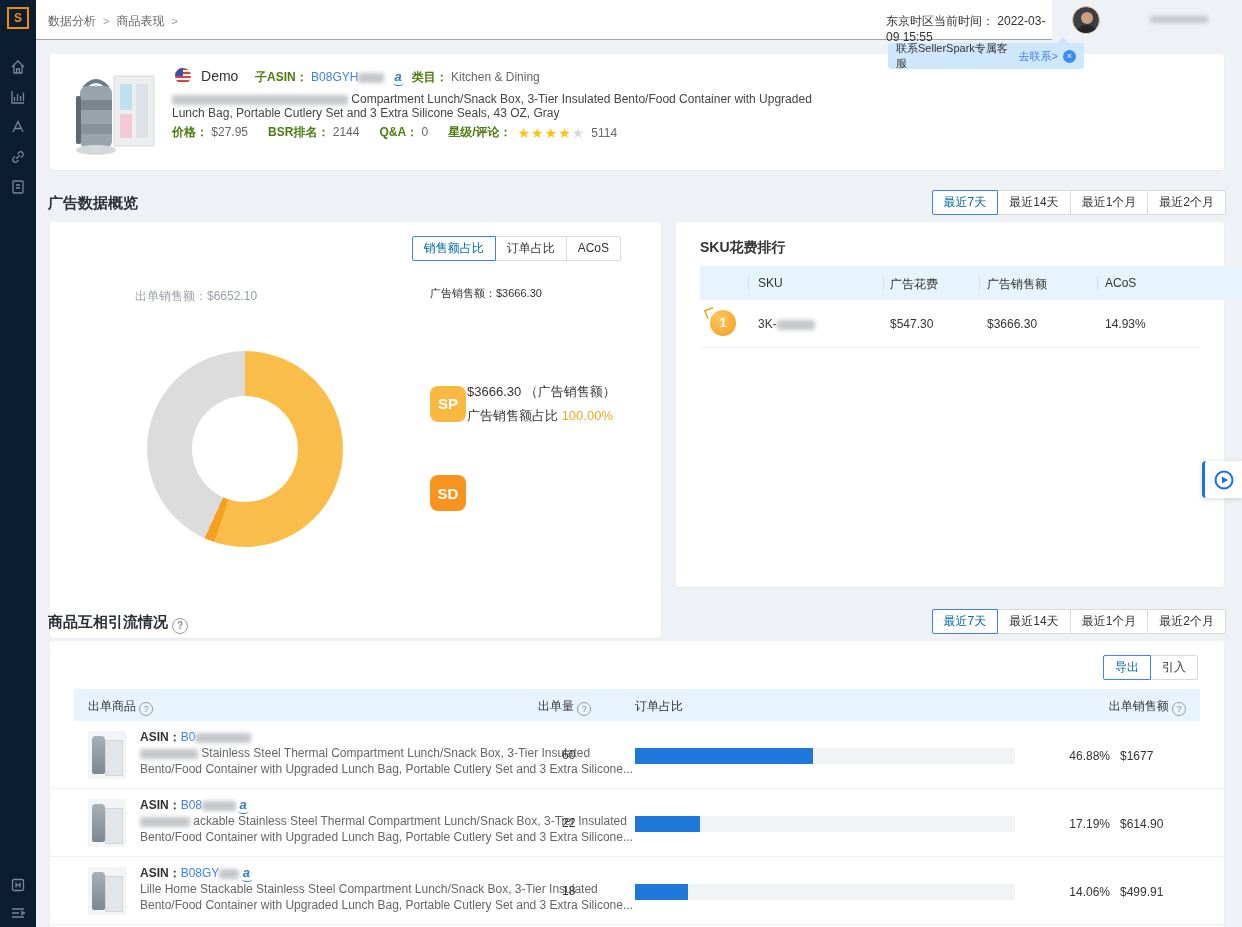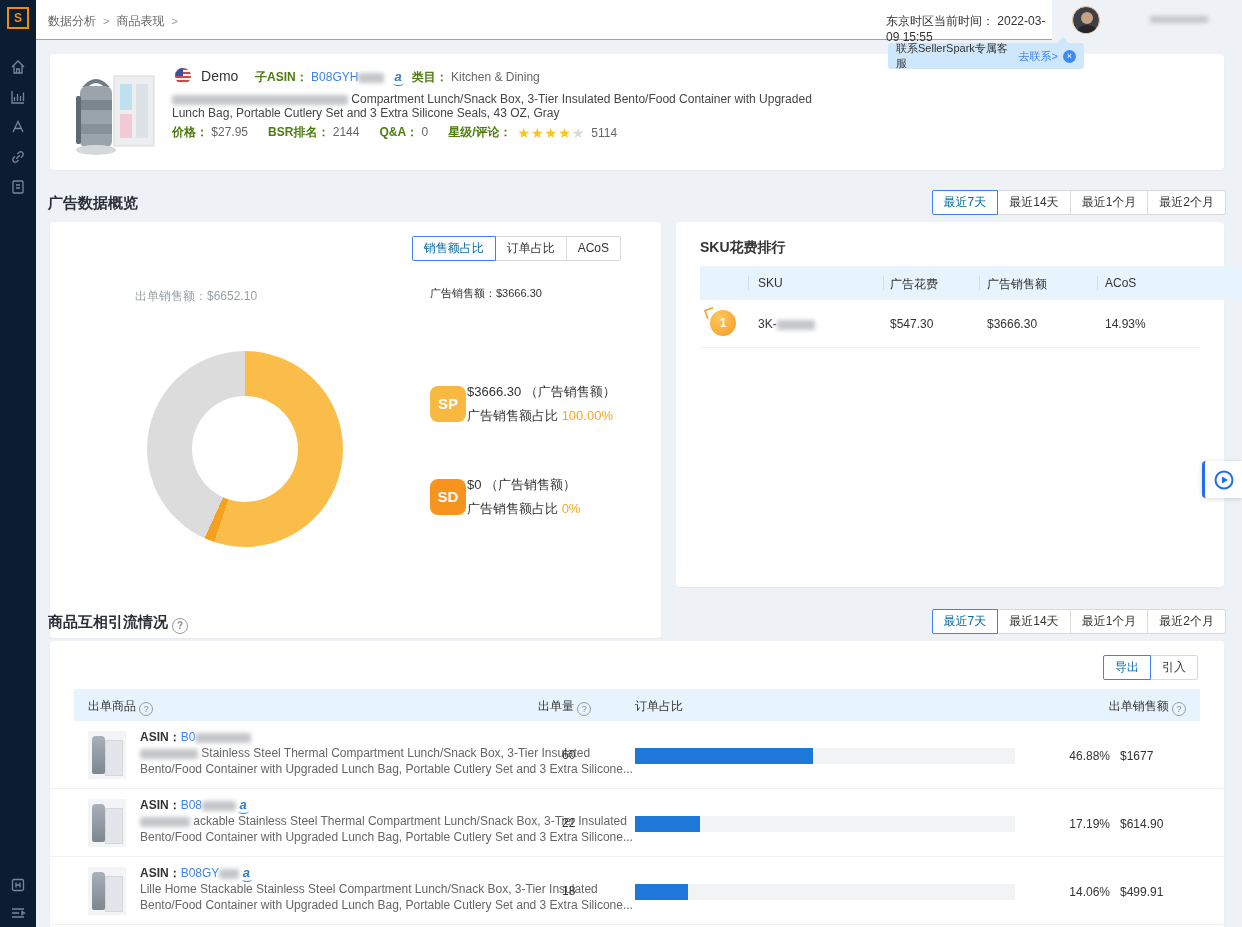--- a/index.html
+++ b/index.html
@@ -230,24 +230,20 @@
 
     <div class="legend" style="top:160px;">
       <div class="badge" style="background: rgb(249, 184, 64);">SP</div>
       <div>
         <div class="l1"><span>$3666.30</span> <span>（广告销售额）</span></div>
         <div class="l2"><span>广告销售额占比 </span><span class="pct">100.00%</span></div>
       </div>
     </div>
     <div class="legend" style="top:253px;">
       <div class="badge" style="background: rgb(247, 148, 30);">SD</div>
-      <div>
-        <div class="l1"><span>$0</span> <span>（广告销售额）</span></div>
-        <div class="l2"><span>广告销售额占比 </span><span class="pct">0%</span></div>
-      </div>
     </div>
   </section>
 
   <section class="card" style="left:676px; top:222px; width:548px; height:365px;">
     <div class="sku-title">SKU花费排行</div>
     <div class="thead sku-head">
       <span class="vdiv" style="left:48px"></span>
       <span class="sku-col" style="left:58px">SKU</span>
       <span class="vdiv" style="left:183px"></span>
       <span class="sku-col" style="left:190px">广告花费</span>

